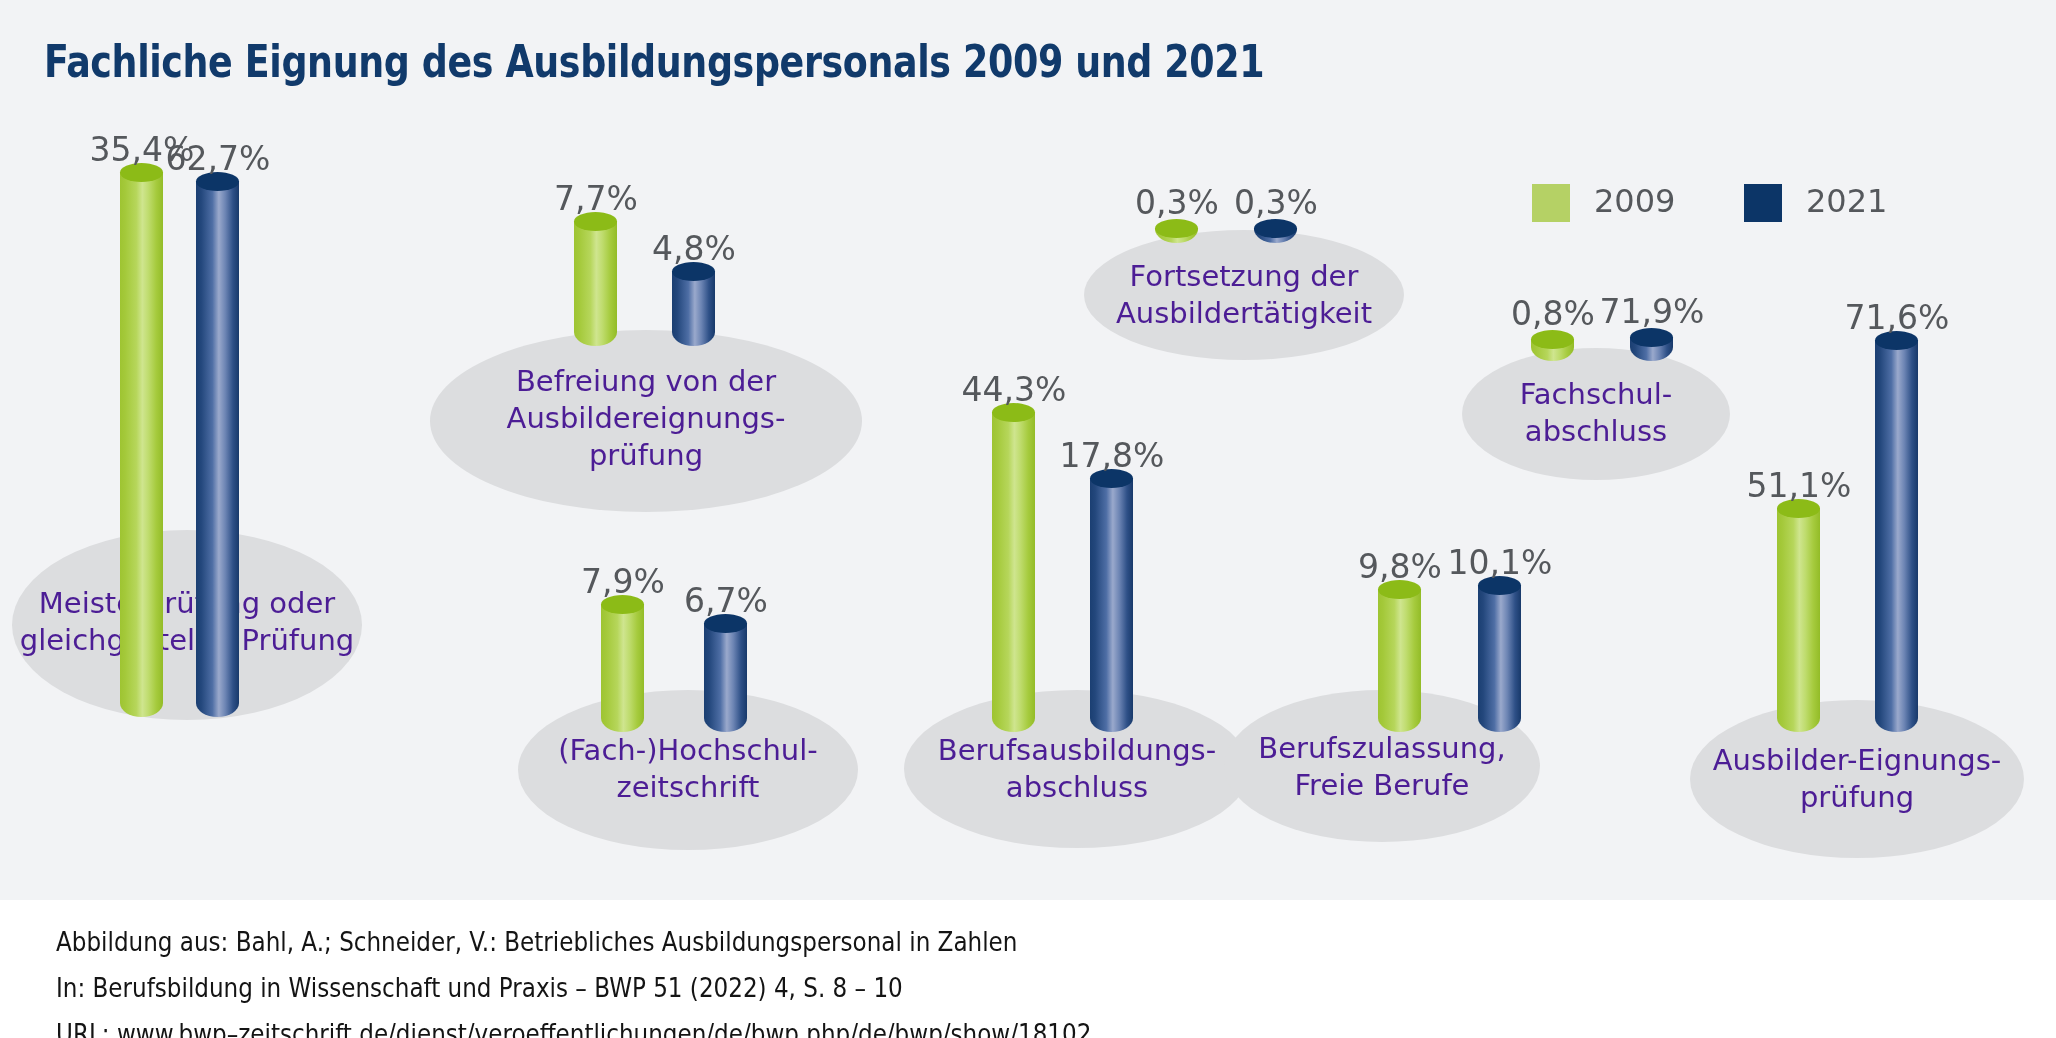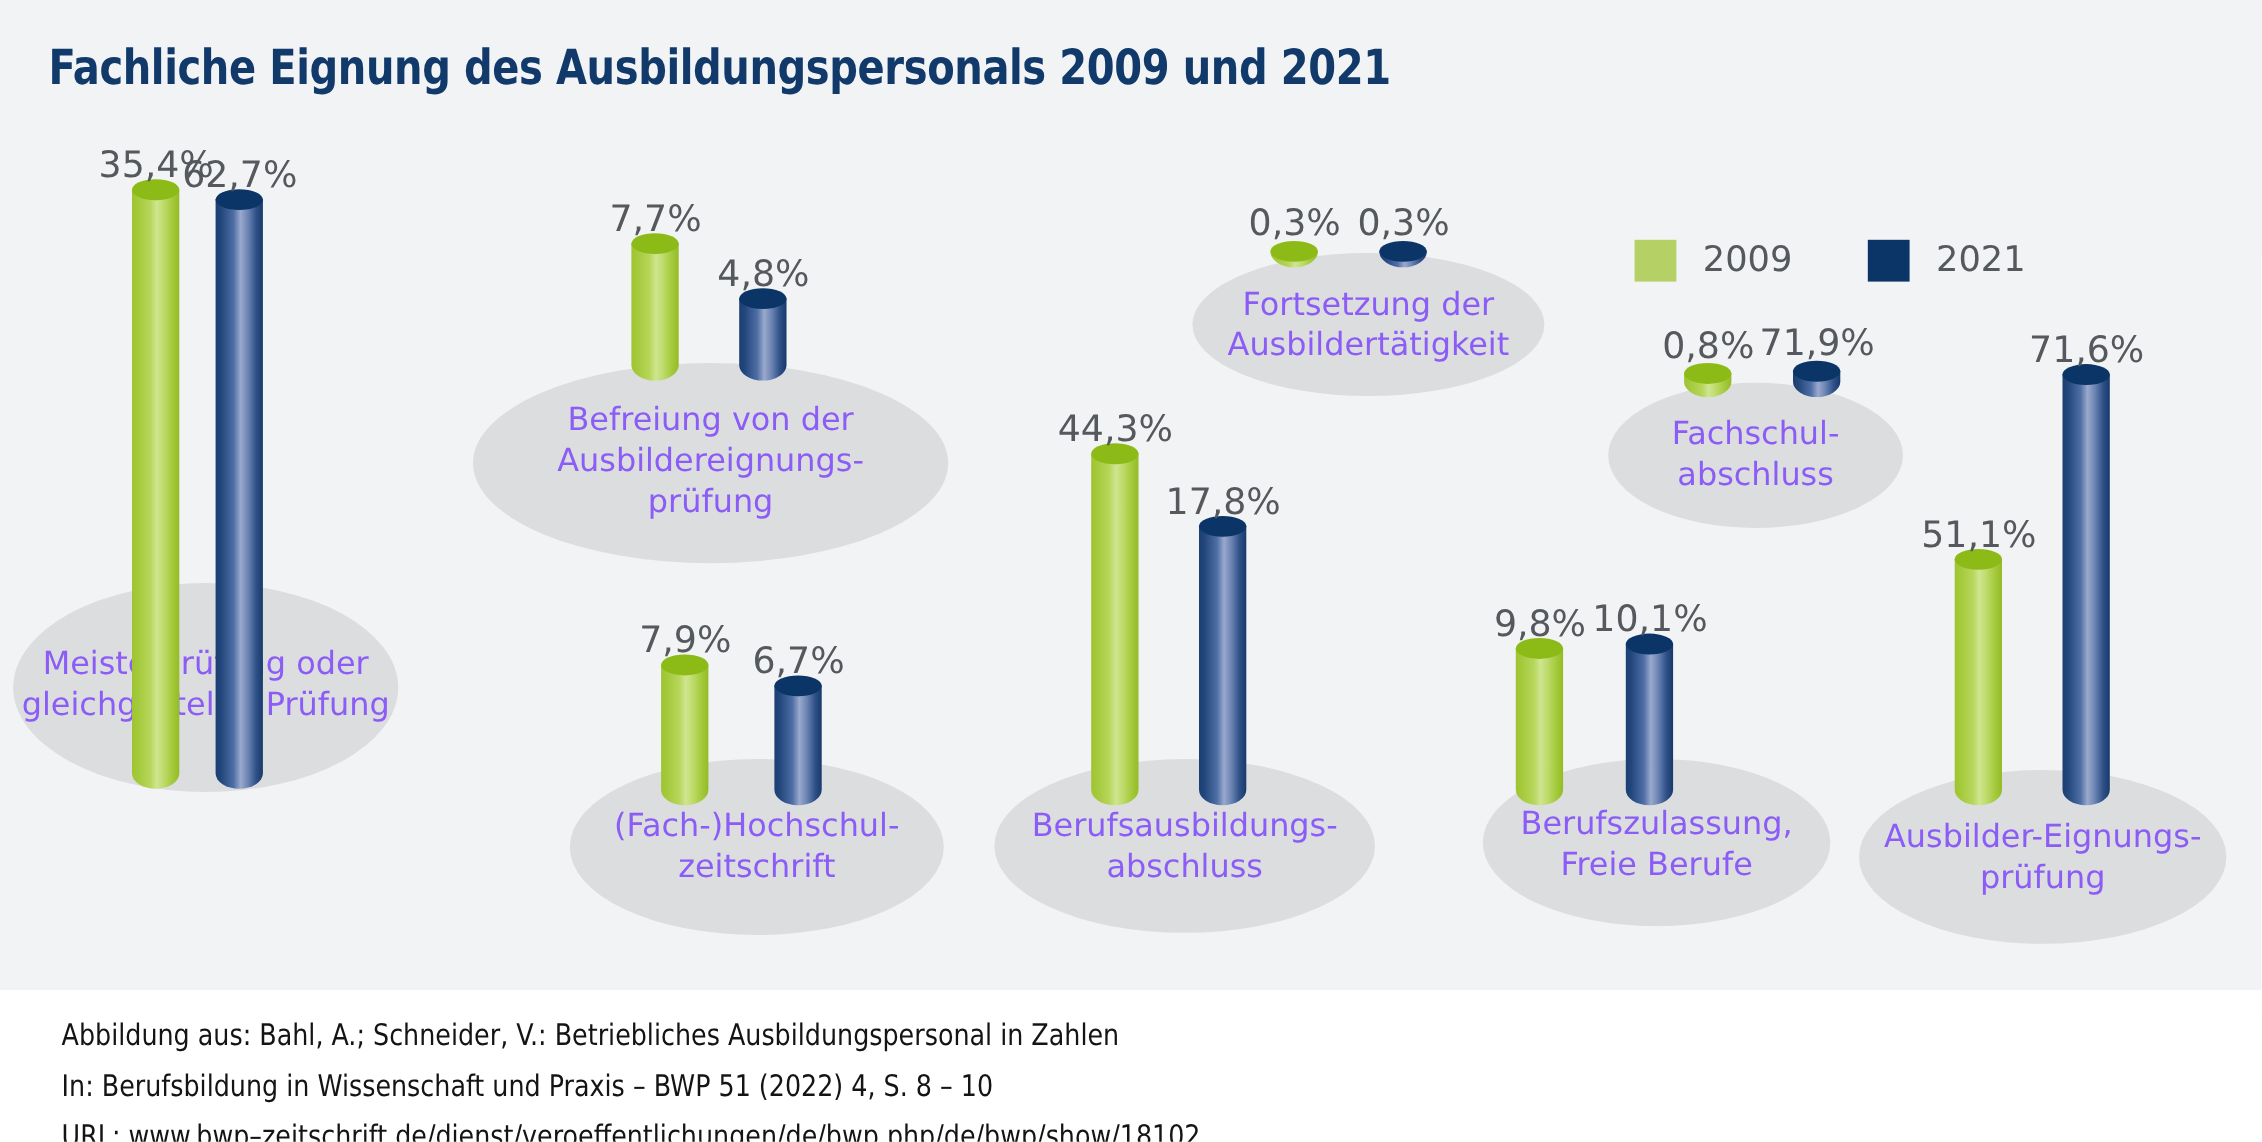--- a/index.html
+++ b/index.html
@@ -32,21 +32,21 @@
   .group{position:absolute;}
   .ellipse{
     position:absolute;
     background:#dcdddf;
     border-radius:50%;
   }
   .glabel{
     position:absolute;
     width:100%;
     text-align:center;
-    color:#8b5cf6;
+    color:#4c1d95;
     font-size:29px;
     line-height:37px;
     font-family:"DejaVu Sans","Liberation Sans",sans-serif;
     white-space:pre-line;
   }
 
   
   .bar{position:absolute;}
   .bar .body{
     position:absolute;left:0;top:0;width:100%;height:100%;
@@ -188,21 +188,21 @@
       <div class="body"></div>
       <div class="cap" style="top:-9px;height:19px;"></div>
     </div>
     <div class="vlabel" style="left:914px;top:373px;width:200px;">44,3%</div>
     <div class="bar blue" style="left:1090px;top:478px;width:43px;height:254px;">
       <div class="body"></div>
       <div class="cap" style="top:-9px;height:19px;"></div>
     </div>
     <div class="vlabel" style="left:1012px;top:439px;width:200px;">17,8%</div>
 
-    <div class="group" style="left:1348px;top:690px;width:316px;height:152px;">
+    <div class="group" style="left:1224px;top:690px;width:316px;height:152px;">
       <div class="ellipse" style="left:0;top:0;width:316px;height:152px;"></div>
       <div class="glabel" style="left:0;top:40px;">Berufszulassung,
 Freie Berufe</div>
     </div>
     <div class="bar green" style="left:1378px;top:589px;width:43px;height:143px;">
       <div class="body"></div>
       <div class="cap" style="top:-9px;height:19px;"></div>
     </div>
     <div class="vlabel" style="left:1300px;top:550px;width:200px;">9,8%</div>
     <div class="bar blue" style="left:1478px;top:585px;width:43px;height:147px;">
@@ -236,21 +236,21 @@
       <div class="body"></div>
       <div class="cap" style="top:-9px;height:19px;"></div>
     </div>
     <div class="vlabel" style="left:1699px;top:469px;width:200px;">51,1%</div>
     <div class="bar blue" style="left:1875px;top:340px;width:43px;height:392px;">
       <div class="body"></div>
       <div class="cap" style="top:-9px;height:19px;"></div>
     </div>
     <div class="vlabel" style="left:1797px;top:301px;width:200px;">71,6%</div>
 
-    <div class="legend" style="left:1486px;top:182px;width:440px;height:44px;margin-top:34px;">
+    <div class="legend" style="left:1532px;top:182px;width:440px;height:44px;">
       <div class="sw" style="left:0;top:2px;background:#b5d165;"></div>
       <div class="lt" style="left:62px;top:0;">2009</div>
       <div class="sw" style="left:212px;top:2px;background:#0c3567;"></div>
       <div class="lt" style="left:274px;top:0;">2021</div>
     </div>
 
   </div>
 
   <div class="footer">
     <div class="line l1">Abbildung aus: Bahl, A.; Schneider, V.: Betriebliches Ausbildungspersonal in Zahlen</div>

